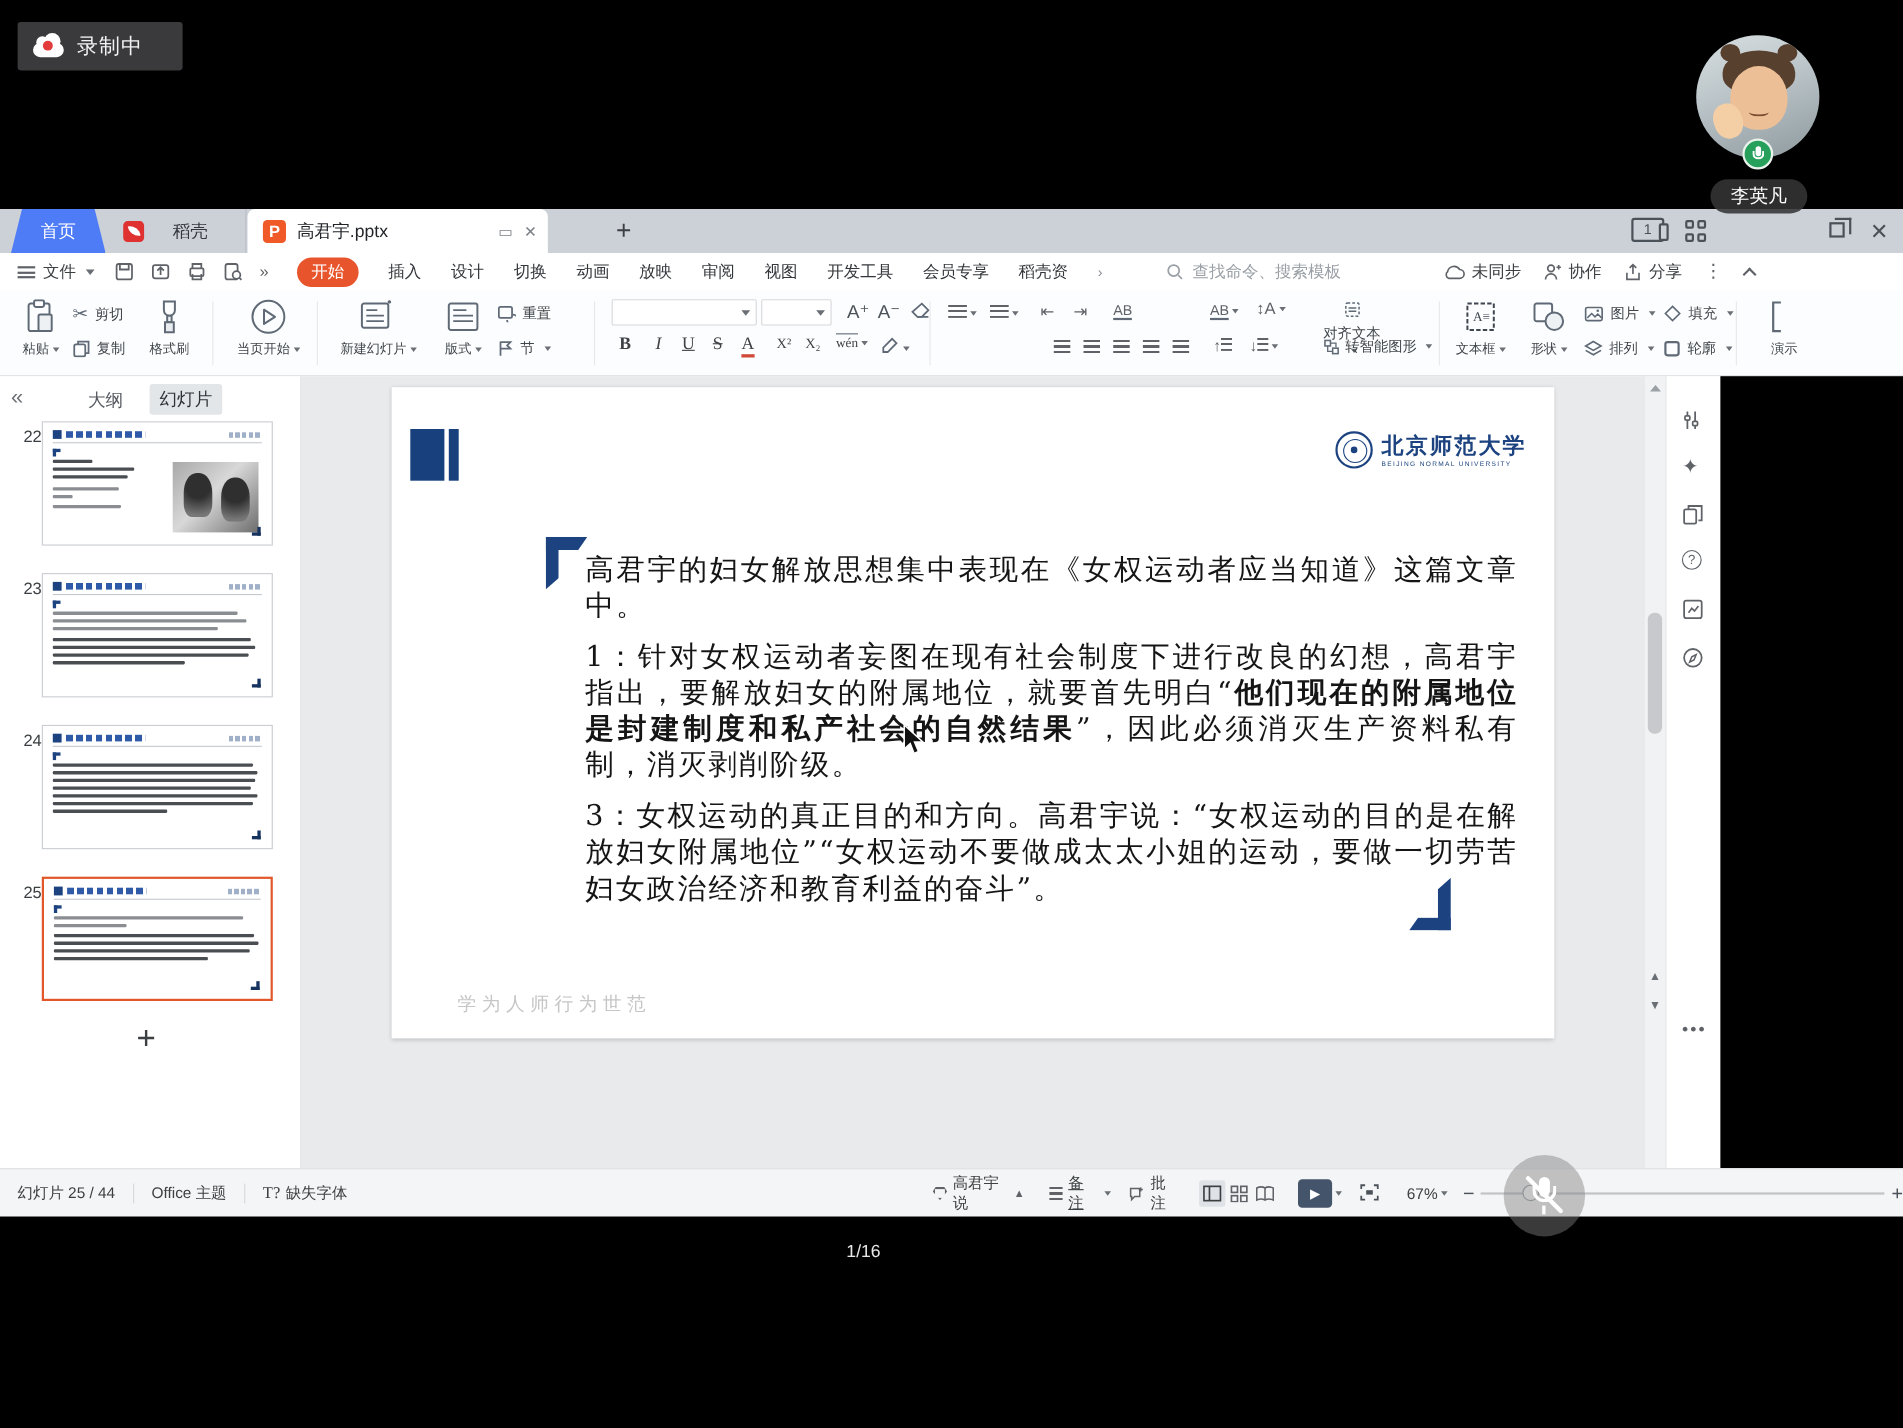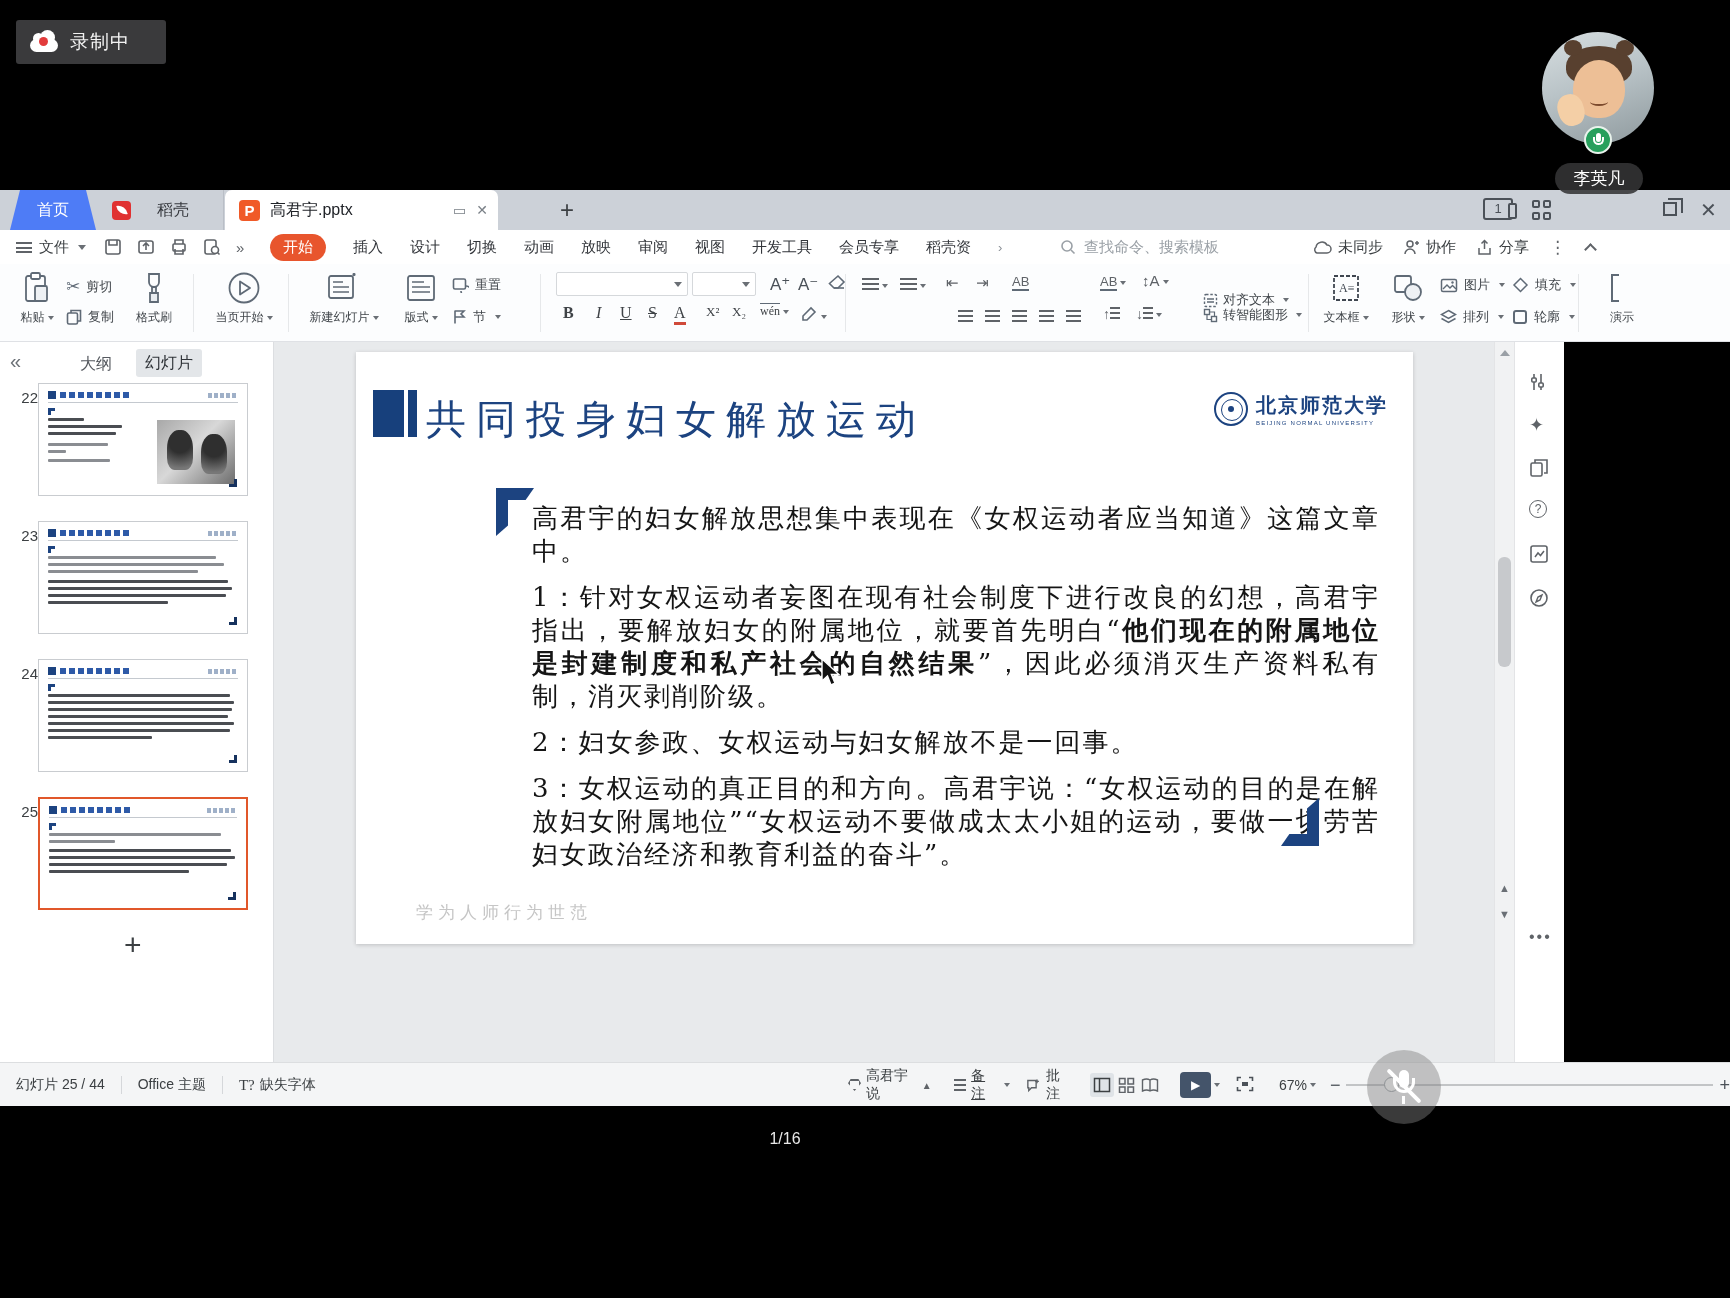--- a/index.html
+++ b/index.html
@@ -404,21 +404,21 @@
       </div>
       <div class="tdiv" style="left:845px;"></div>
 
       <div class="tpar" style="left:862px;top:12px;"><span class="lines" style="width:17px;"></span><span class="sb-caret"></span></div>
       <div class="tpar" style="left:900px;top:12px;"><span class="lines" style="width:17px;"></span><span class="sb-caret"></span></div>
       <div class="tpar" style="left:946px;top:10px;font-size:15px;">⇤</div>
       <div class="tpar" style="left:976px;top:10px;font-size:15px;">⇥</div>
       <div class="tpar" style="left:1012px;top:10px;font-size:13px;border-bottom:2px solid #5f6a76;">AB</div>
       <div class="tpar" style="left:1100px;top:10px;font-size:13px;"><span style="border-bottom:2px solid #5f6a76;">AB</span><span class="sb-caret"></span></div>
       <div class="tpar" style="left:1142px;top:8px;font-size:15px;">↕<span>A</span><span class="sb-caret"></span></div>
-      <div class="tpar" style="left:1203px;top:27px;display:flex;align-items:center;gap:5px;font-size:13px;color:#41464b;">
+      <div class="tpar" style="left:1203px;top:10px;display:flex;align-items:center;gap:5px;font-size:13px;color:#41464b;flex-direction:column;">
         <svg width="15" height="15" viewBox="0 0 15 15">
             <rect x="1.5" y="1.5" width="12" height="12" rx="1.5" fill="none" stroke="#5f6a76" stroke-width="1.4" stroke-dasharray="2.5 1.8"></rect>
             <path d="M4 6h7M4 9h7" stroke="#5f6a76" stroke-width="1.4"></path>
           </svg>
         <span>对齐文本</span>
           <span class="sb-caret"></span>
       </div>
 
       <div class="tpar" style="left:958px;top:44px;"><span class="lines"></span></div>
       <div class="tpar" style="left:985px;top:44px;"><span class="lines"></span></div>
@@ -587,36 +587,34 @@
           <div class="t-endcorner"></div>
         </div>
 
         <div class="add-slide">+</div>
       </div>
 
       <div class="canvas">
         <div class="slide">
           <div class="sl-sq"></div>
           <div class="sl-bar"></div>
-          <div class="sl-title">共同投身妇女解放运动</div>
           <div class="sl-logo">
             <div class="seal"></div>
             <div class="sl-logo-txt">
               <div class="sl-logo-cn">北京师范大学</div>
               <div class="sl-logo-en">BEIJING NORMAL UNIVERSITY</div>
             </div>
           </div>
           <div class="brk-tl">
               <i></i>
               <u></u>
             </div>
           <div class="sl-body">
               <p><span>高君宇的妇女解放思想集中表现在《女权运动者应当知道》这篇文章中。</span></p>
               <p><span>1：针对女权运动者妄图在现有社会制度下进行改良的幻想，高君宇指出，要解放妇女的附属地位，就要首先明白“</span><span class="b">他们现在的附属地位是封建制度和私产社会的自然结果</span><span>”，因此必须消灭生产资料私有制，消灭剥削阶级。</span></p>
-              <p><span>2：妇女参政、女权运动与妇女解放不是一回事。</span></p>
               <p><span>3：女权运动的真正目的和方向。高君宇说：“女权运动的目的是在解放妇女附属地位”“女权运动不要做成太太小姐的运动，要做一切劳苦妇女政治经济和教育利益的奋斗”。</span></p>
             </div>
           <div class="brk-br">
               <i></i>
               <u></u>
             </div>
           <div class="watermark">学为人师行为世范</div>
         </div>
       </div>
 

